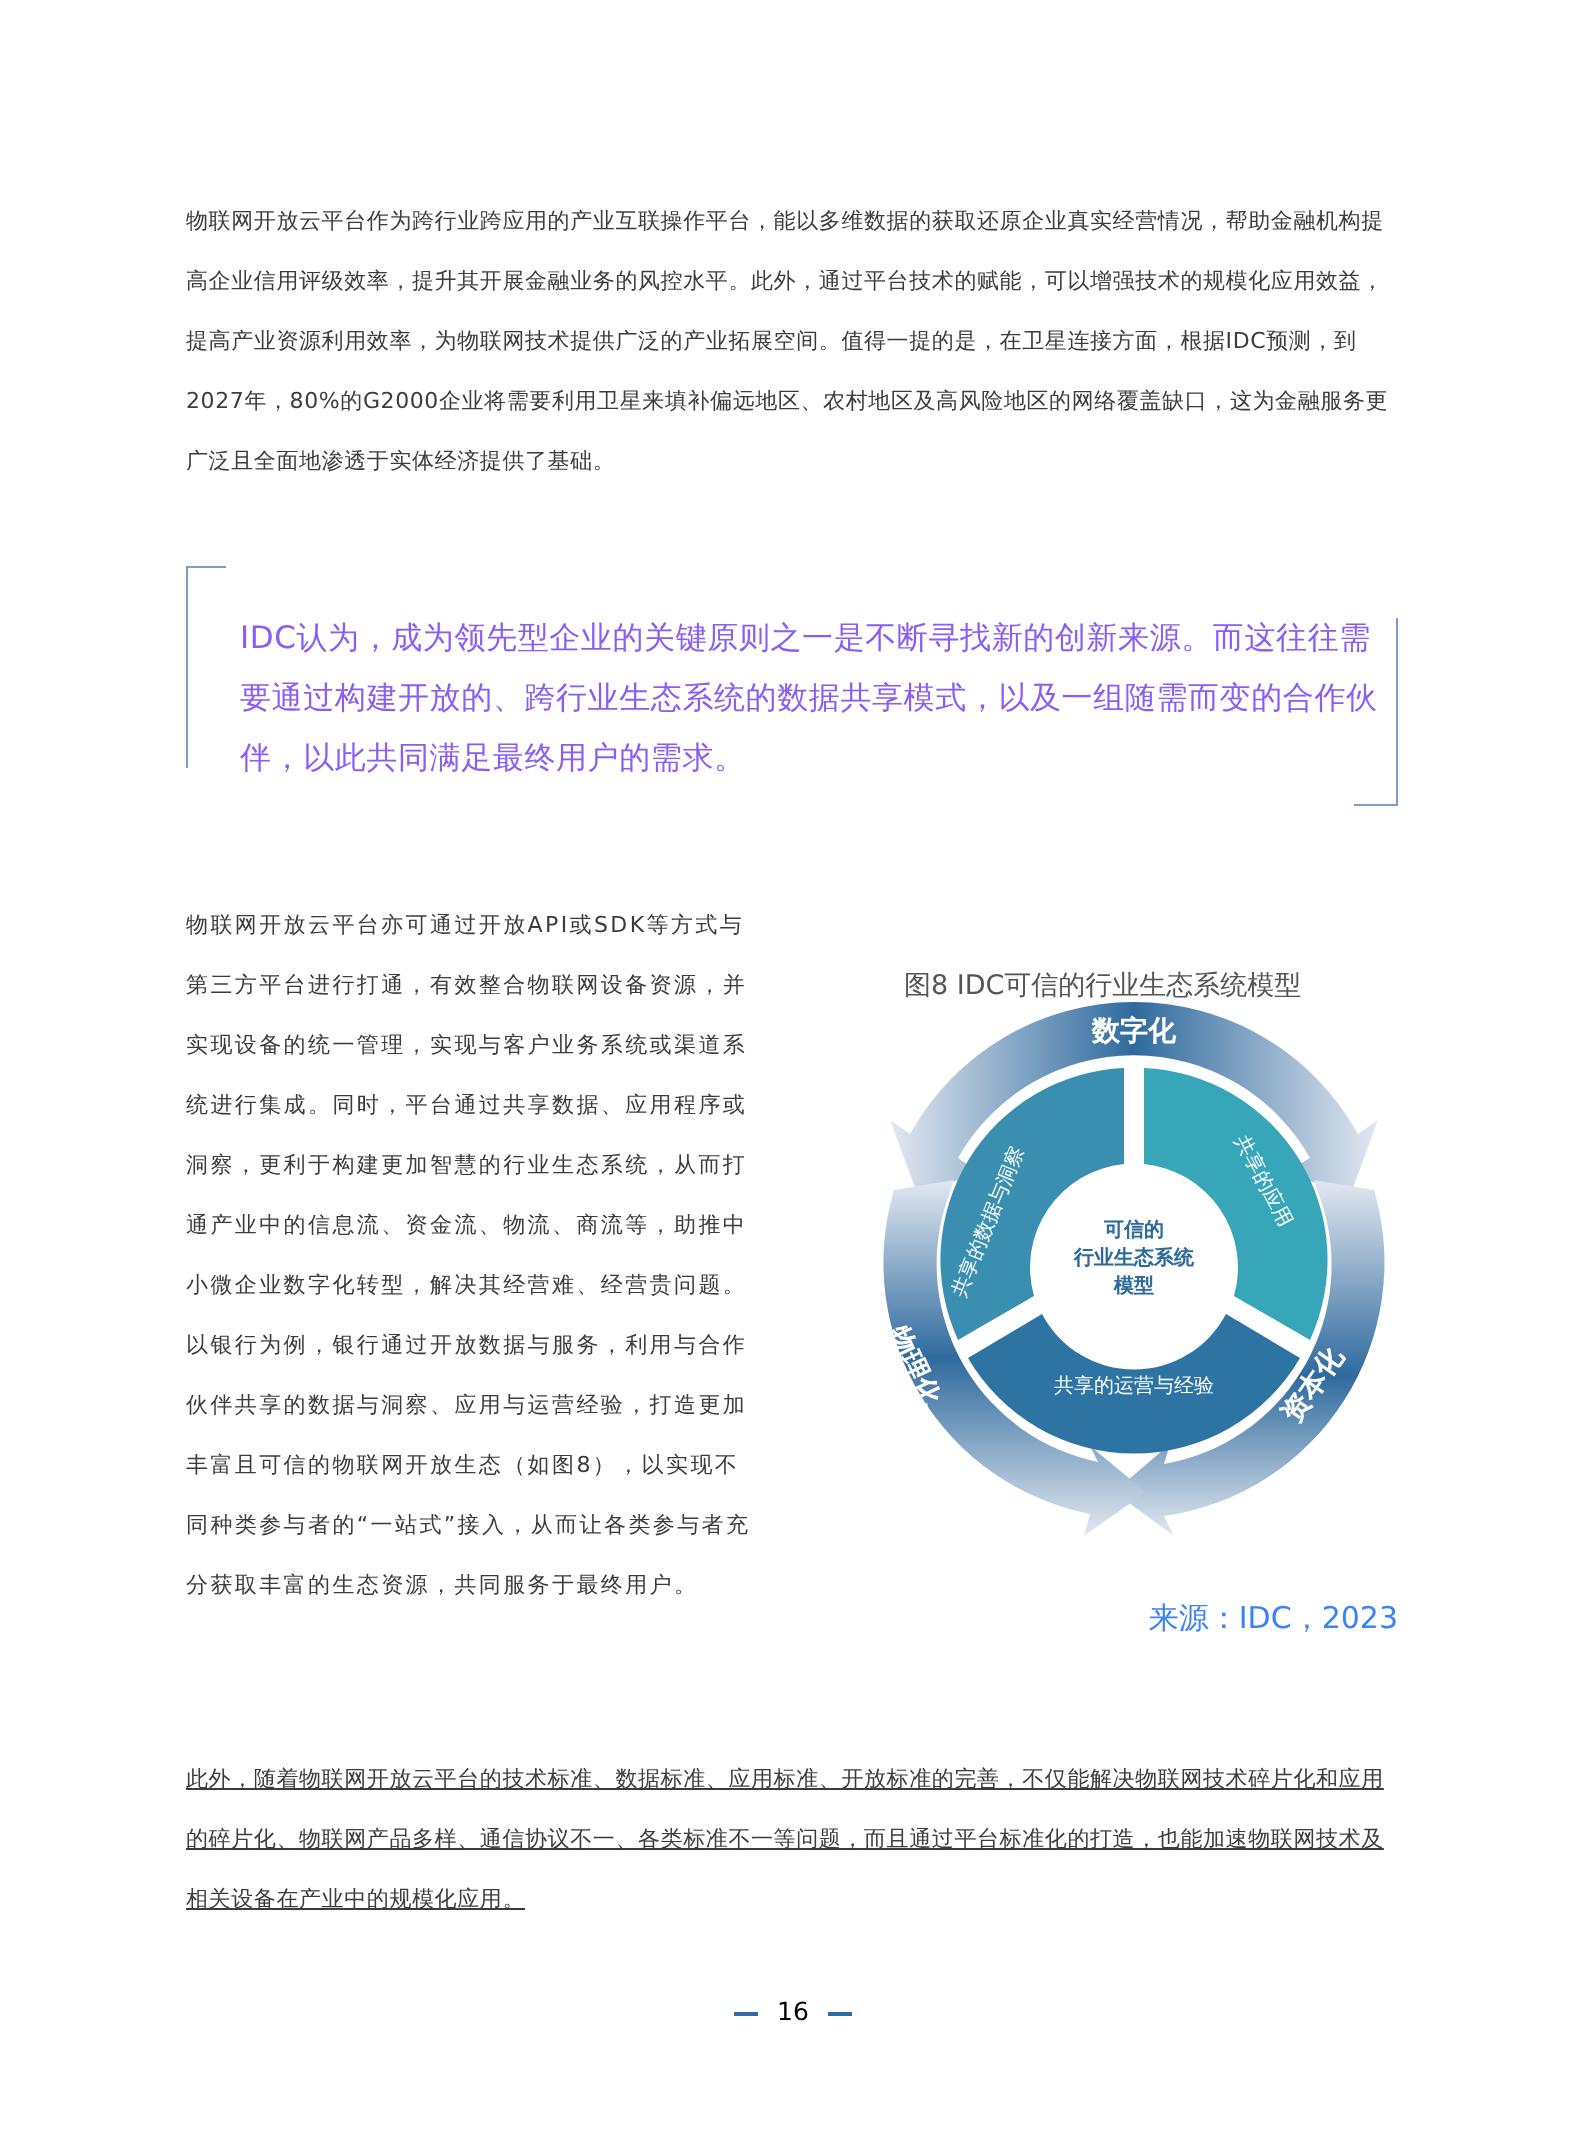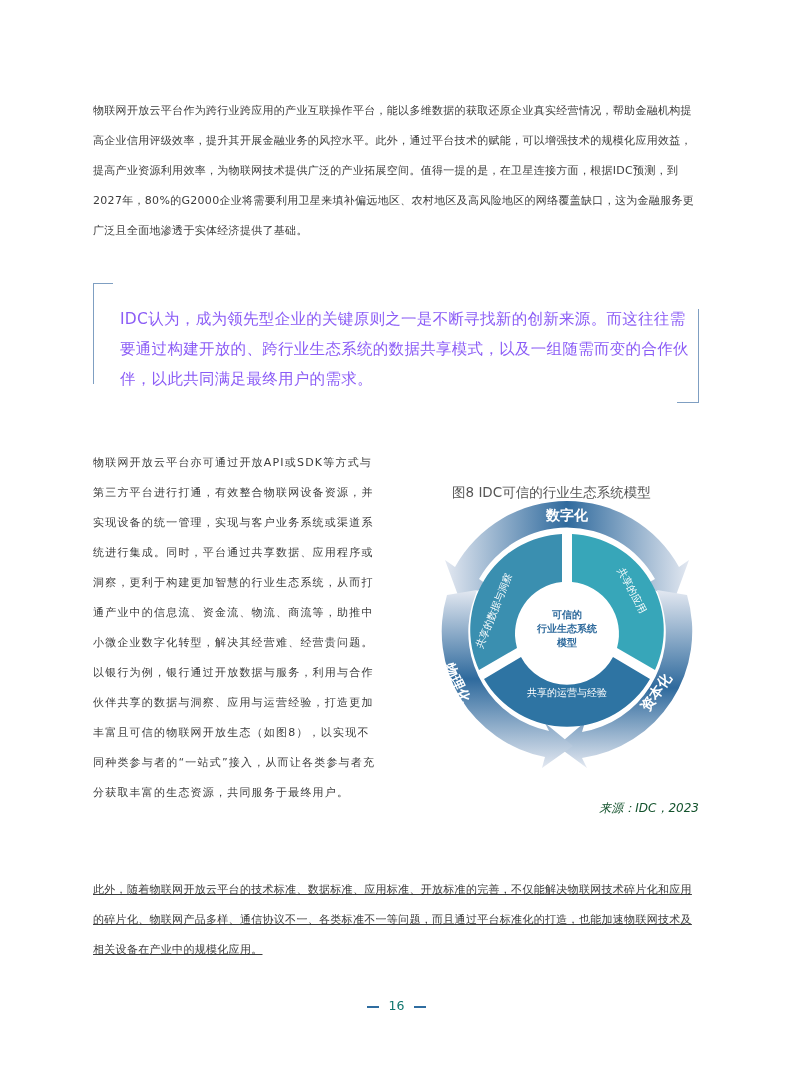--- a/index.html
+++ b/index.html
@@ -10,23 +10,23 @@
   .quote { position: absolute; left: 93px; top: 283px; width: 606px; height: 120px; }
   .q-left { position: absolute; left: 0; top: 0; width: 1px; height: 101px; background: #7f9fc2; }
   .q-left-top { position: absolute; left: 0; top: 0; width: 20px; height: 1px; background: #7f9fc2; }
   .q-right { position: absolute; right: 0; top: 26px; width: 1px; height: 94px; background: #7f9fc2; }
   .q-right-bot { position: absolute; right: 0; bottom: 0; width: 22px; height: 1px; background: #7f9fc2; }
   .q-text { position: absolute; left: 27px; top: 21px; width: 570px; font-size: 15.5px; line-height: 30px;
             color: #8b5cf6; letter-spacing: 0.3px; margin: 0; }
   #p2 { left: 93px; top: 448px; width: 284px; letter-spacing: 1.2px; }
   .fig-title { position: absolute; left: 452px; top: 452px; font-size: 13.5px; color: #555; margin-top: 32px; }
   .fig { position: absolute; left: 417px; top: 480px; width: 300px; height: 290px; }
-  .fig-source { position: absolute; right: 94px; top: 800px; font-size: 12px; color: #14532d; font-style: italic; }
+  .fig-source { position: absolute; right: 94px; top: 800px; font-size: 15px; color: #3b82f6; }
   #p3 { left: 93px; top: 875px; width: 610px; text-decoration: underline; }
-  .footer { position: absolute; left: 0; width: 793px; top: 998px; text-align: center; font-size: 12.5px; color: #0f766e; }
+  .footer { position: absolute; left: 0; width: 793px; top: 998px; text-align: center; font-size: 12.5px; color: #000000; }
   .footer .dash { display: inline-block; width: 12px; height: 2px; background: #2f6da0; vertical-align: middle; margin: 0 10px; }
 </style>
 </head>
 <body>
 
 <p class="para" id="p1">物联网开放云平台作为跨行业跨应用的产业互联操作平台，能以多维数据的获取还原企业真实经营情况，帮助金融机构提高企业信用评级效率，提升其开展金融业务的风控水平。此外，通过平台技术的赋能，可以增强技术的规模化应用效益，提高产业资源利用效率，为物联网技术提供广泛的产业拓展空间。值得一提的是，在卫星连接方面，根据IDC预测，到2027年，80%的G2000企业将需要利用卫星来填补偏远地区、农村地区及高风险地区的网络覆盖缺口，这为金融服务更广泛且全面地渗透于实体经济提供了基础。</p>
 
 <div class="quote">
   <div class="q-left"></div>
   <div class="q-left-top"></div>

